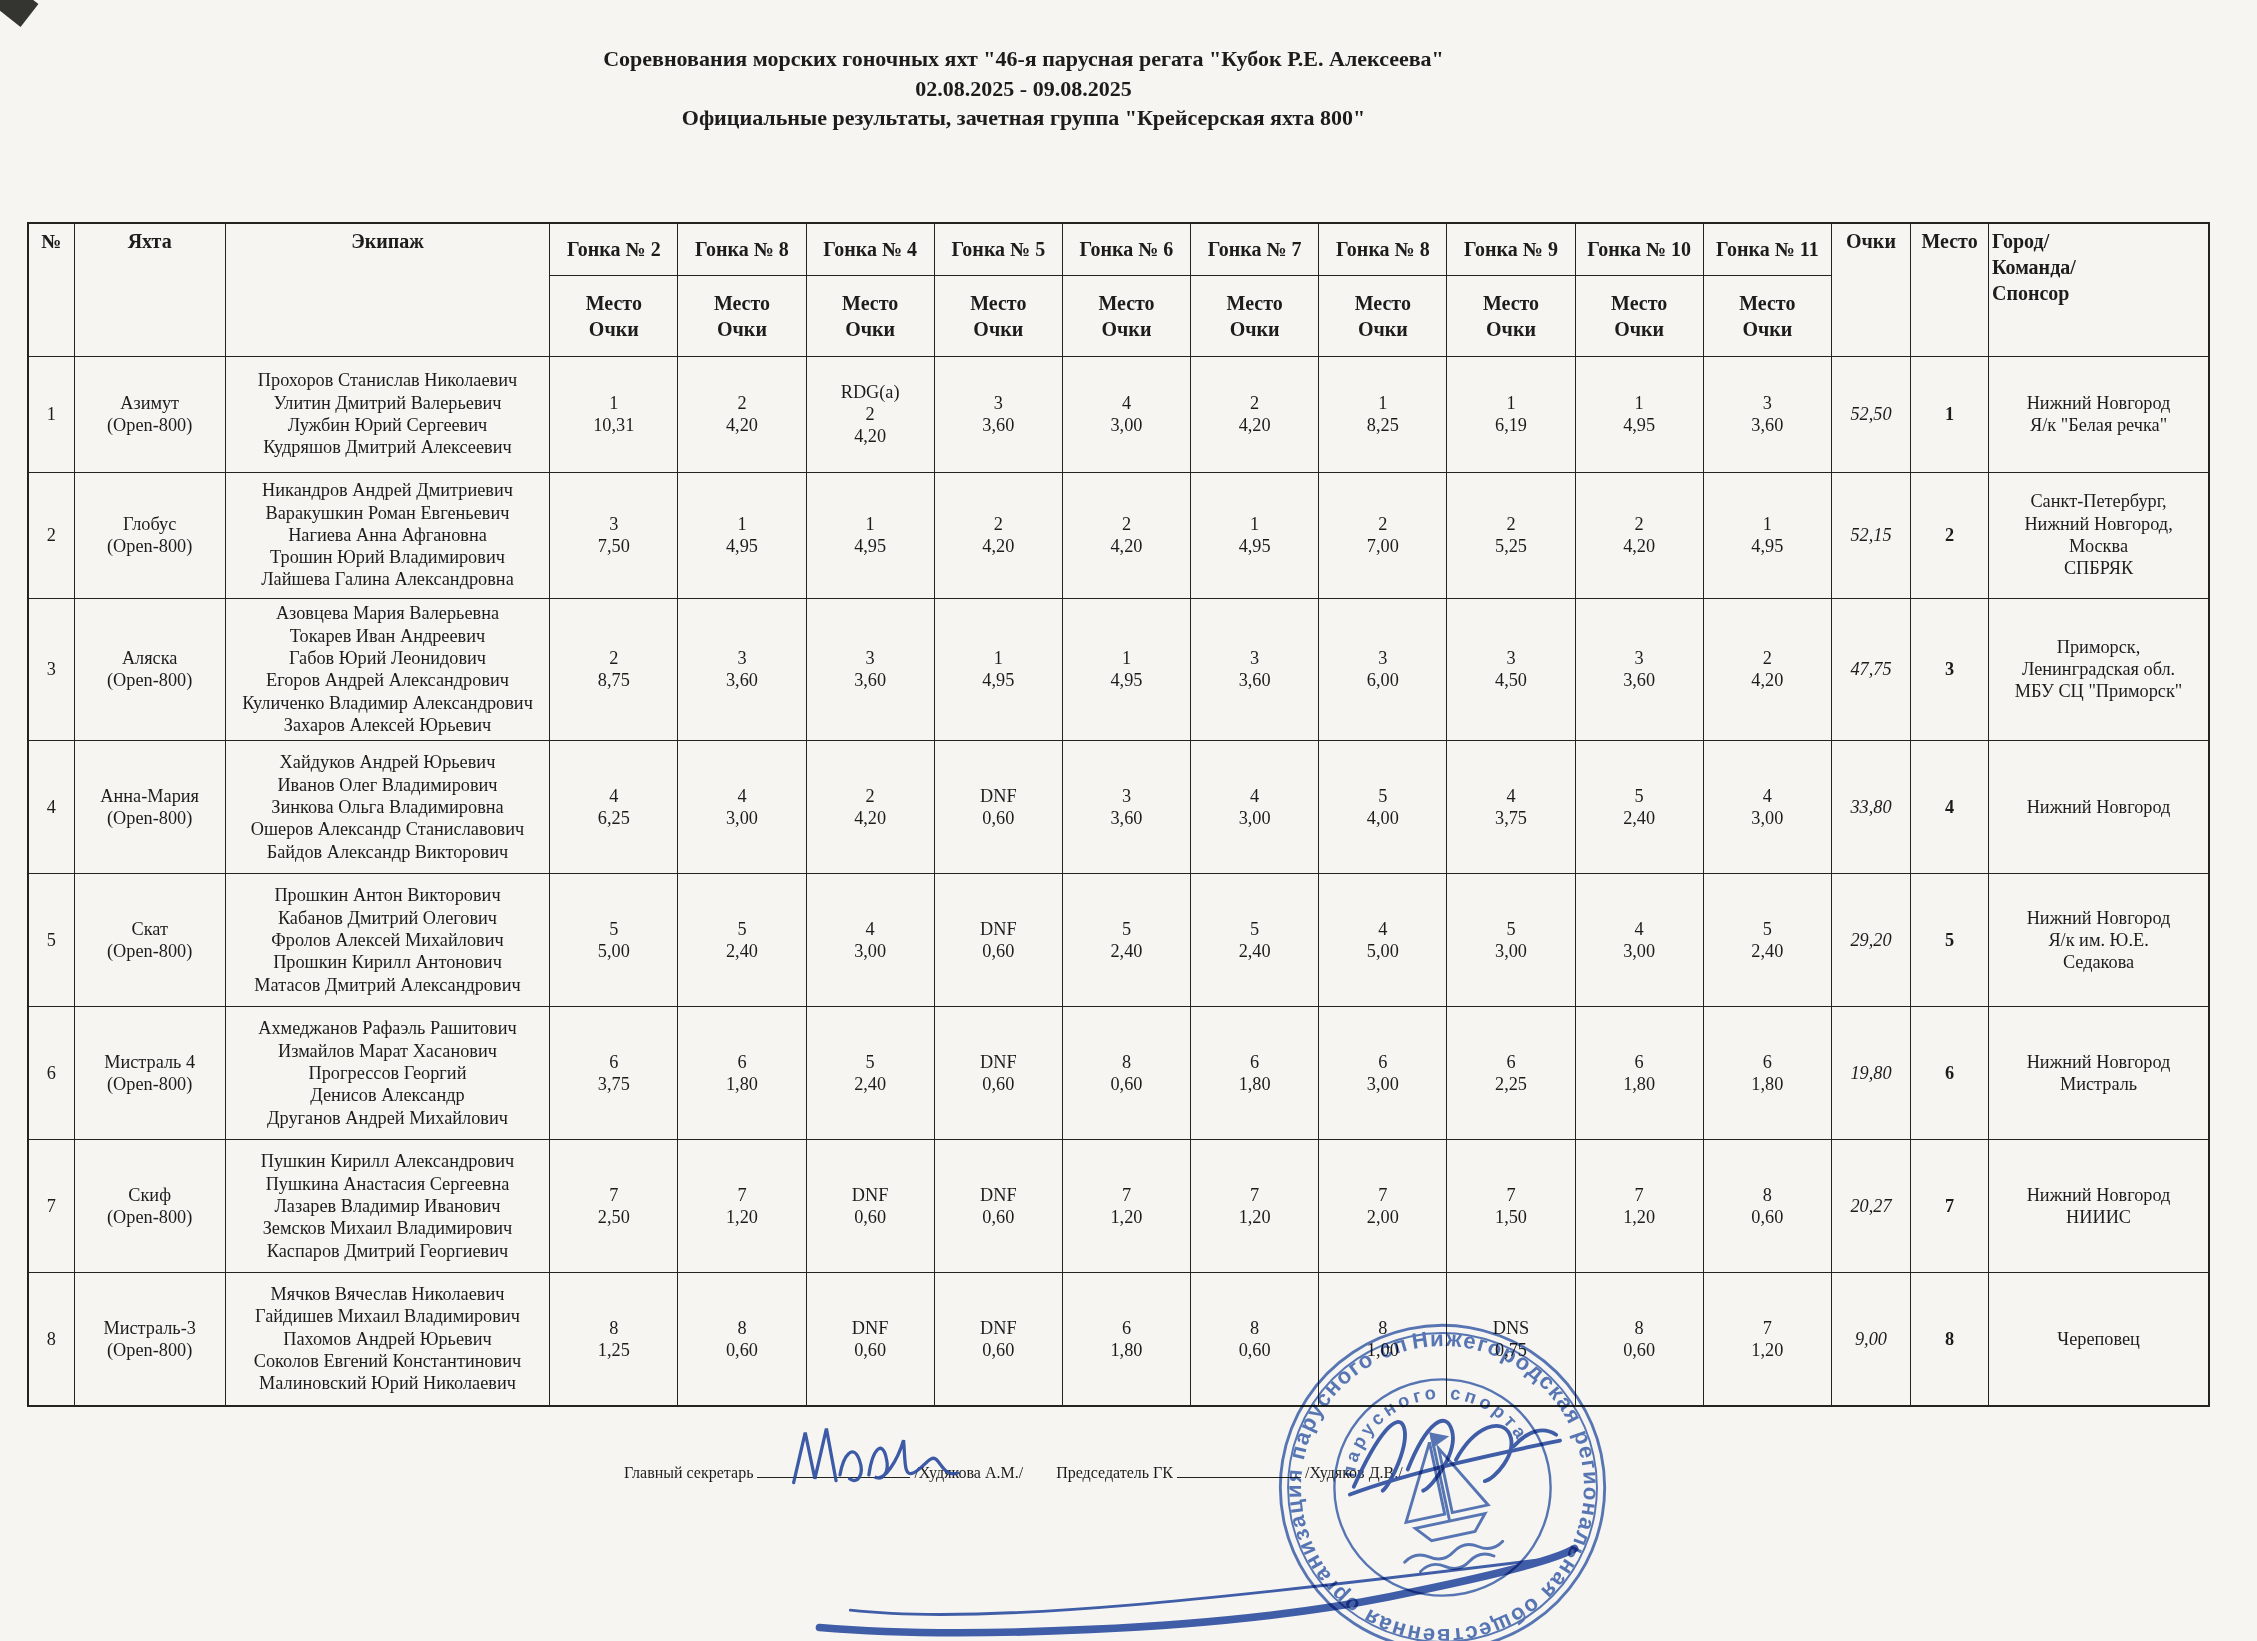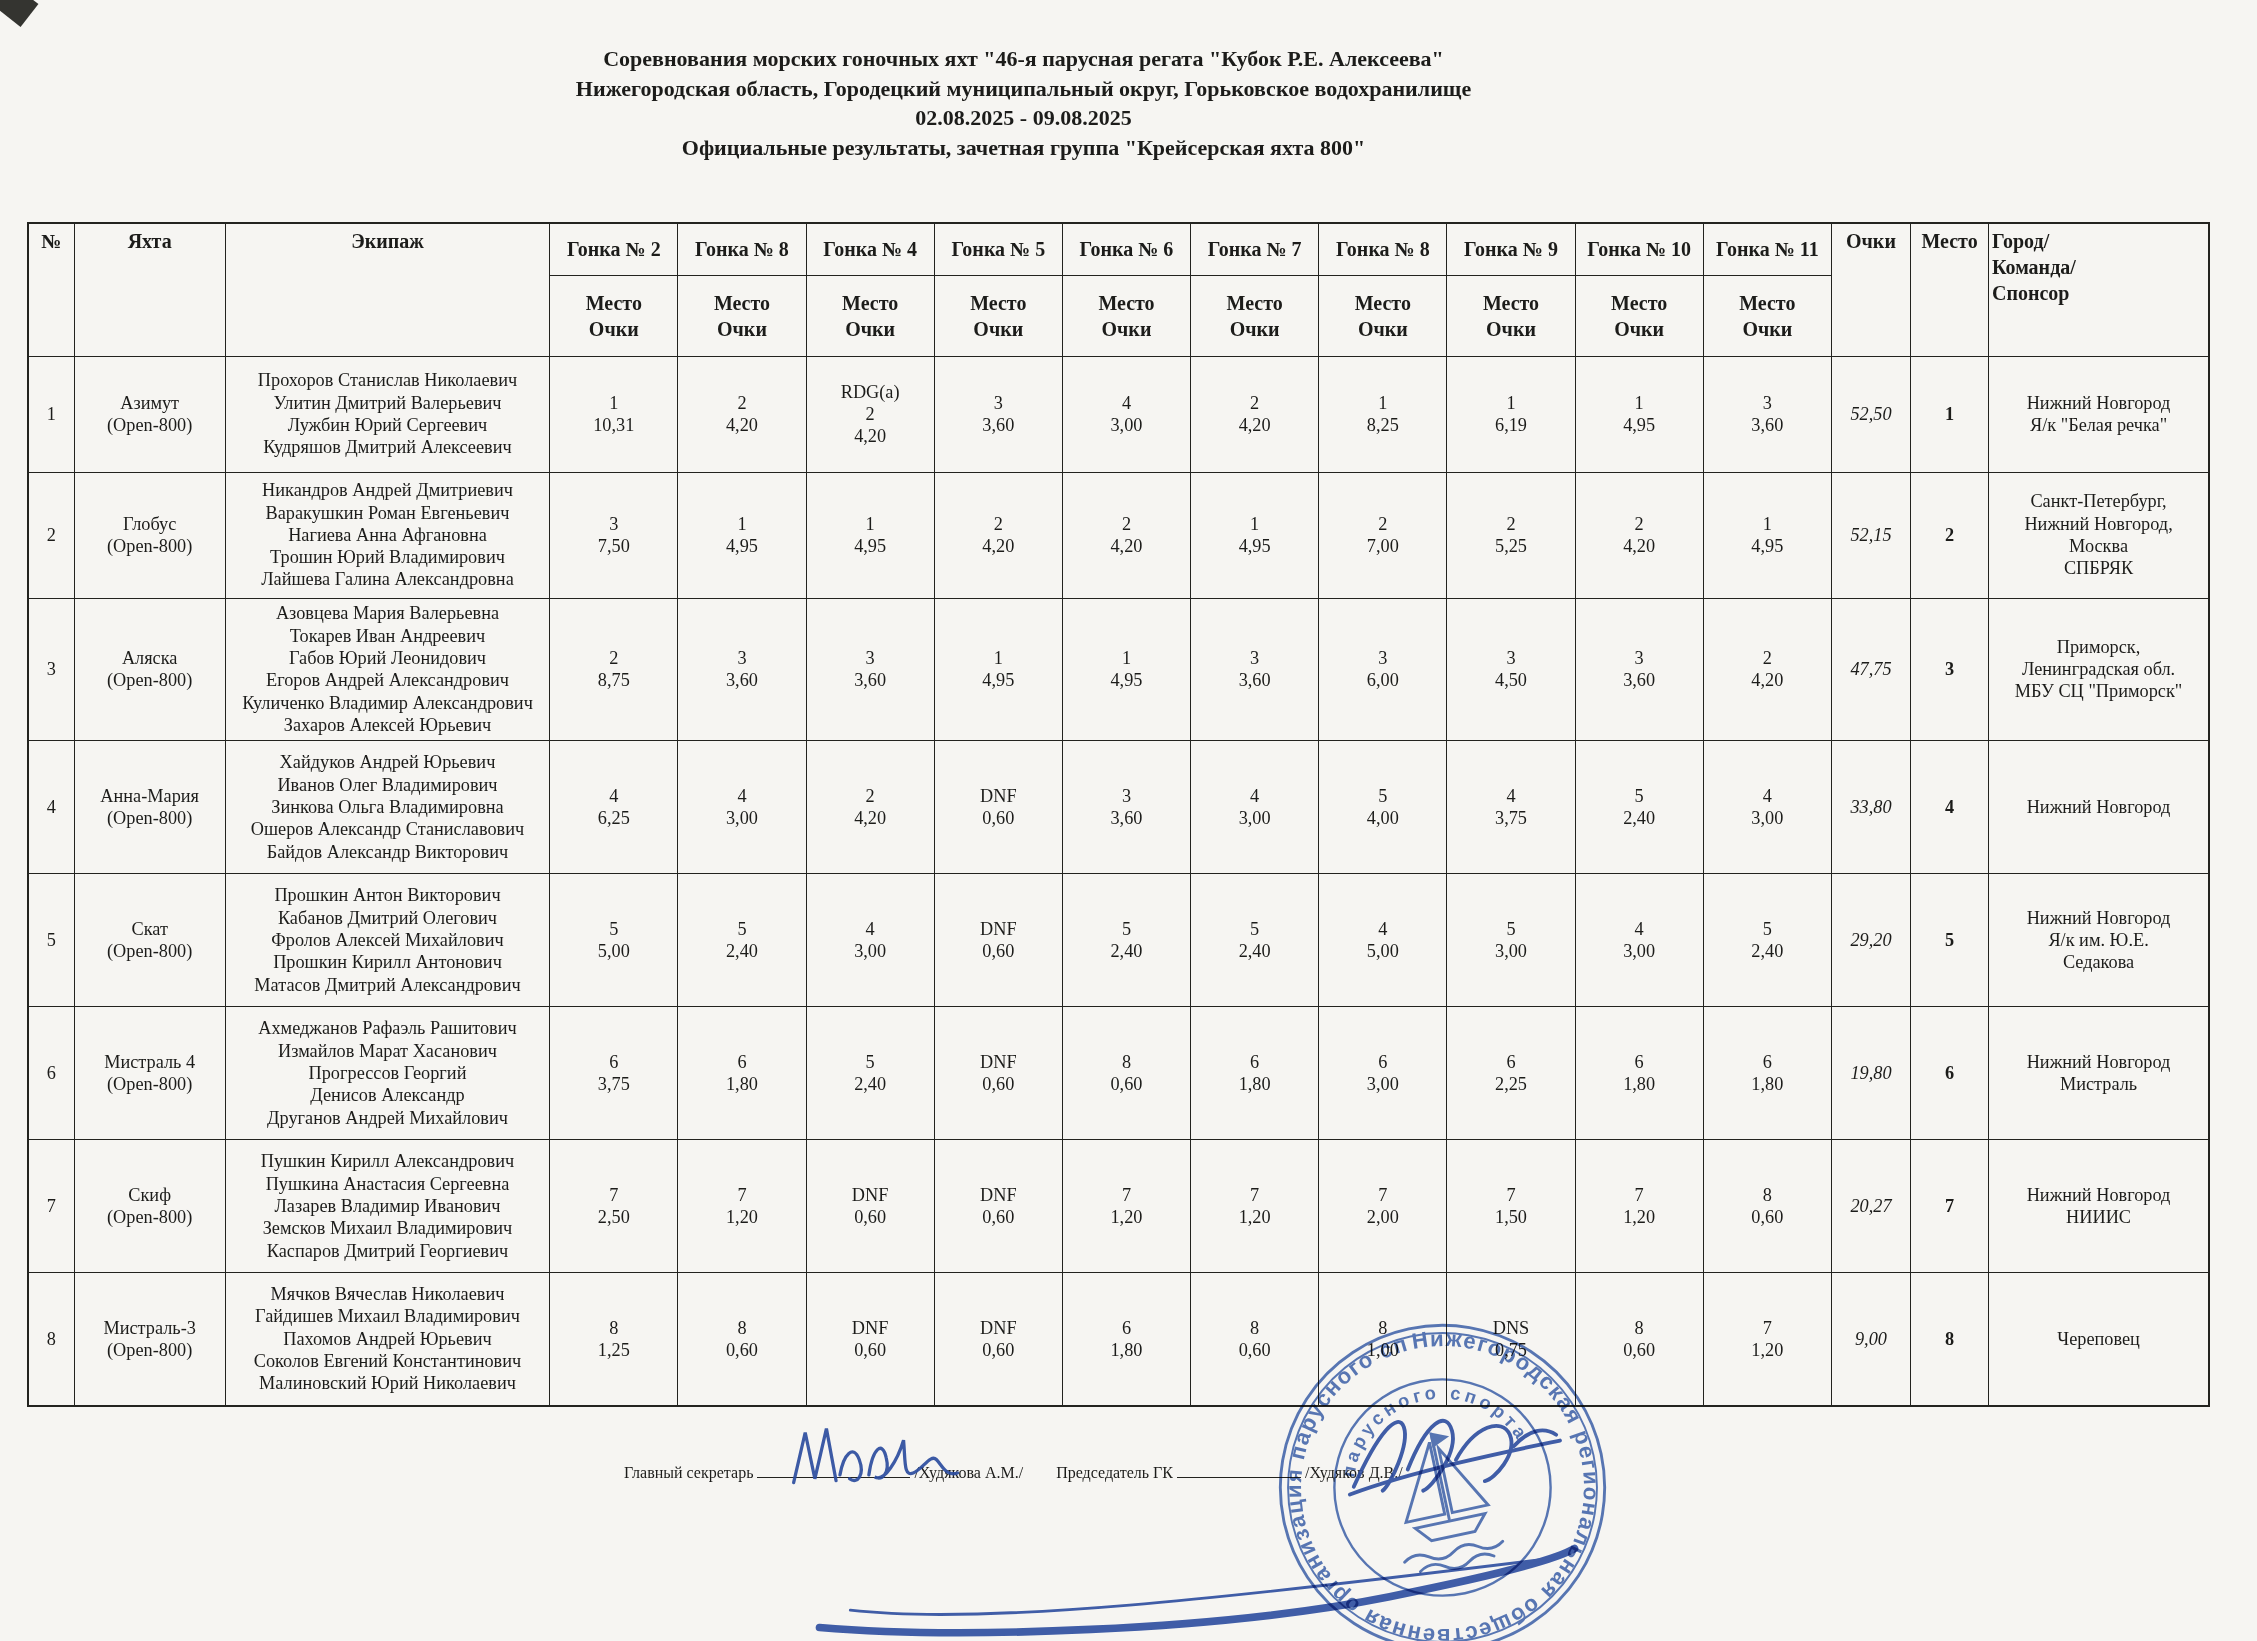--- a/index.html
+++ b/index.html
@@ -39,21 +39,20 @@
 </style>
 </head>
 <body>
 
 <div class="page">
 
   <div class="corner-tl"></div>
 
   <div class="title-block">
     <div>Соревнования морских гоночных яхт "46-я парусная регата "Кубок Р.Е. Алексеева"</div>
-    <div>Нижегородская область, Городецкий муниципальный округ, Горьковское водохранилище</div>
     <div>02.08.2025 - 09.08.2025</div>
     <div>Официальные результаты, зачетная группа "Крейсерская яхта 800"</div>
   </div>
 
   <table class="results">
     <colgroup>
       <col style="width:46px">
         <col style="width:151px">
         <col style="width:324px">
       <col style="width:128px">

